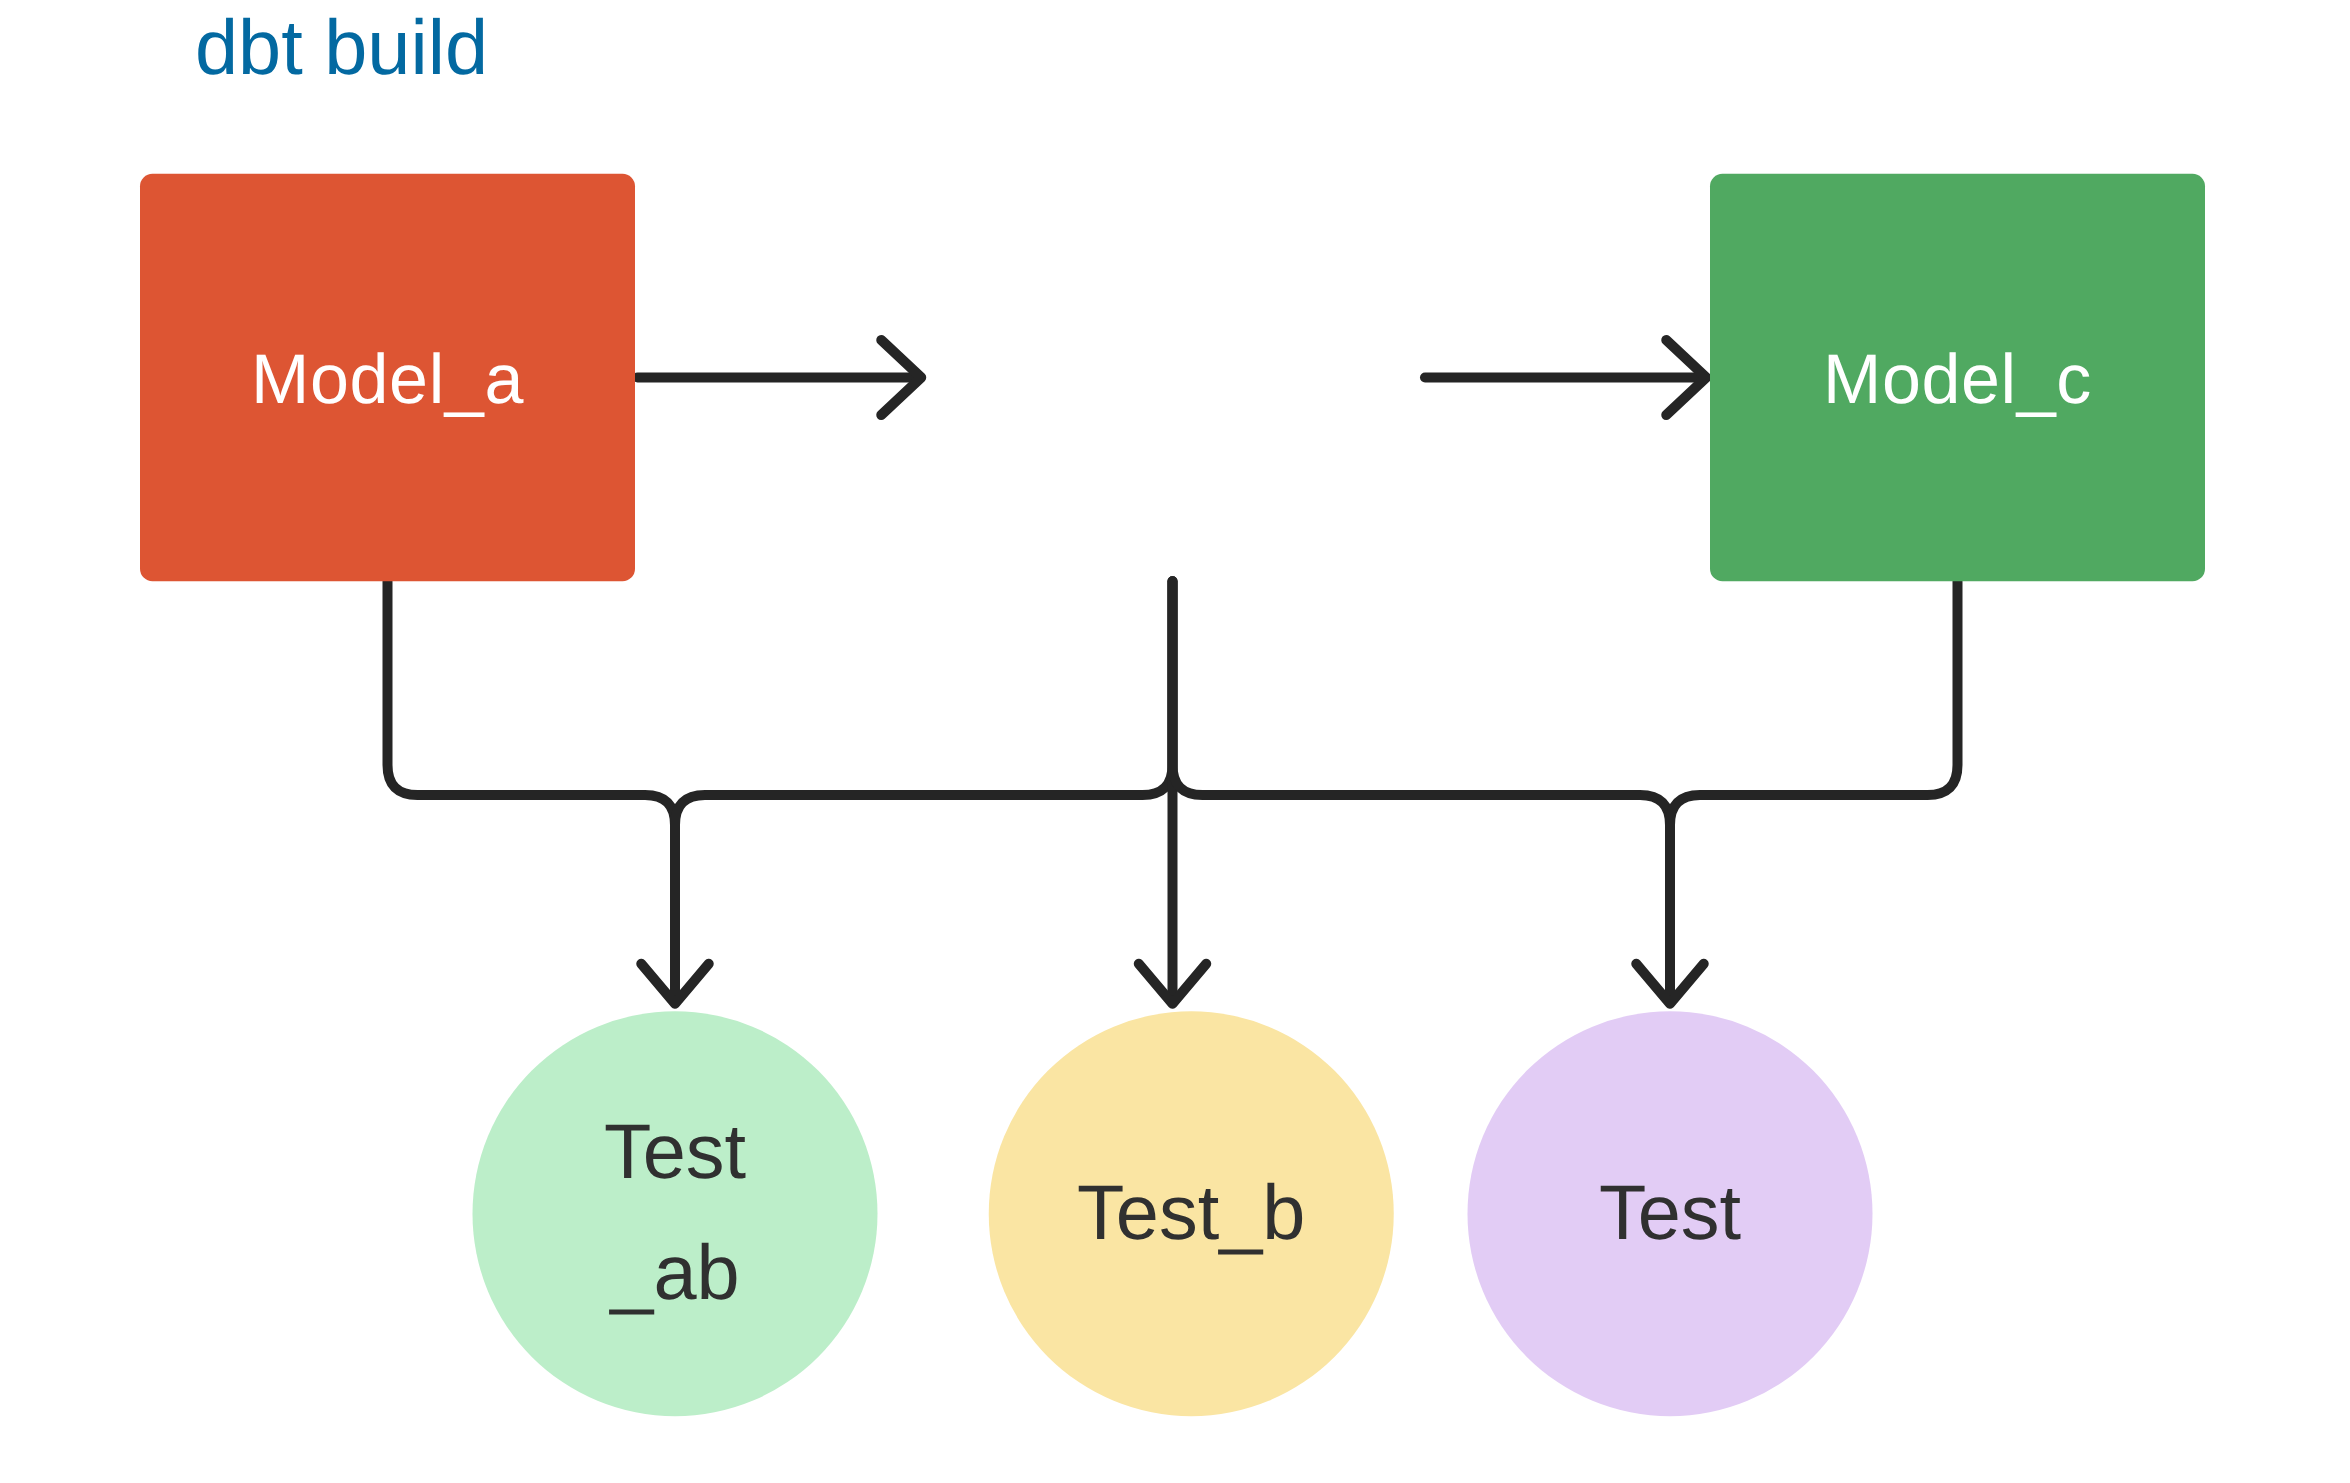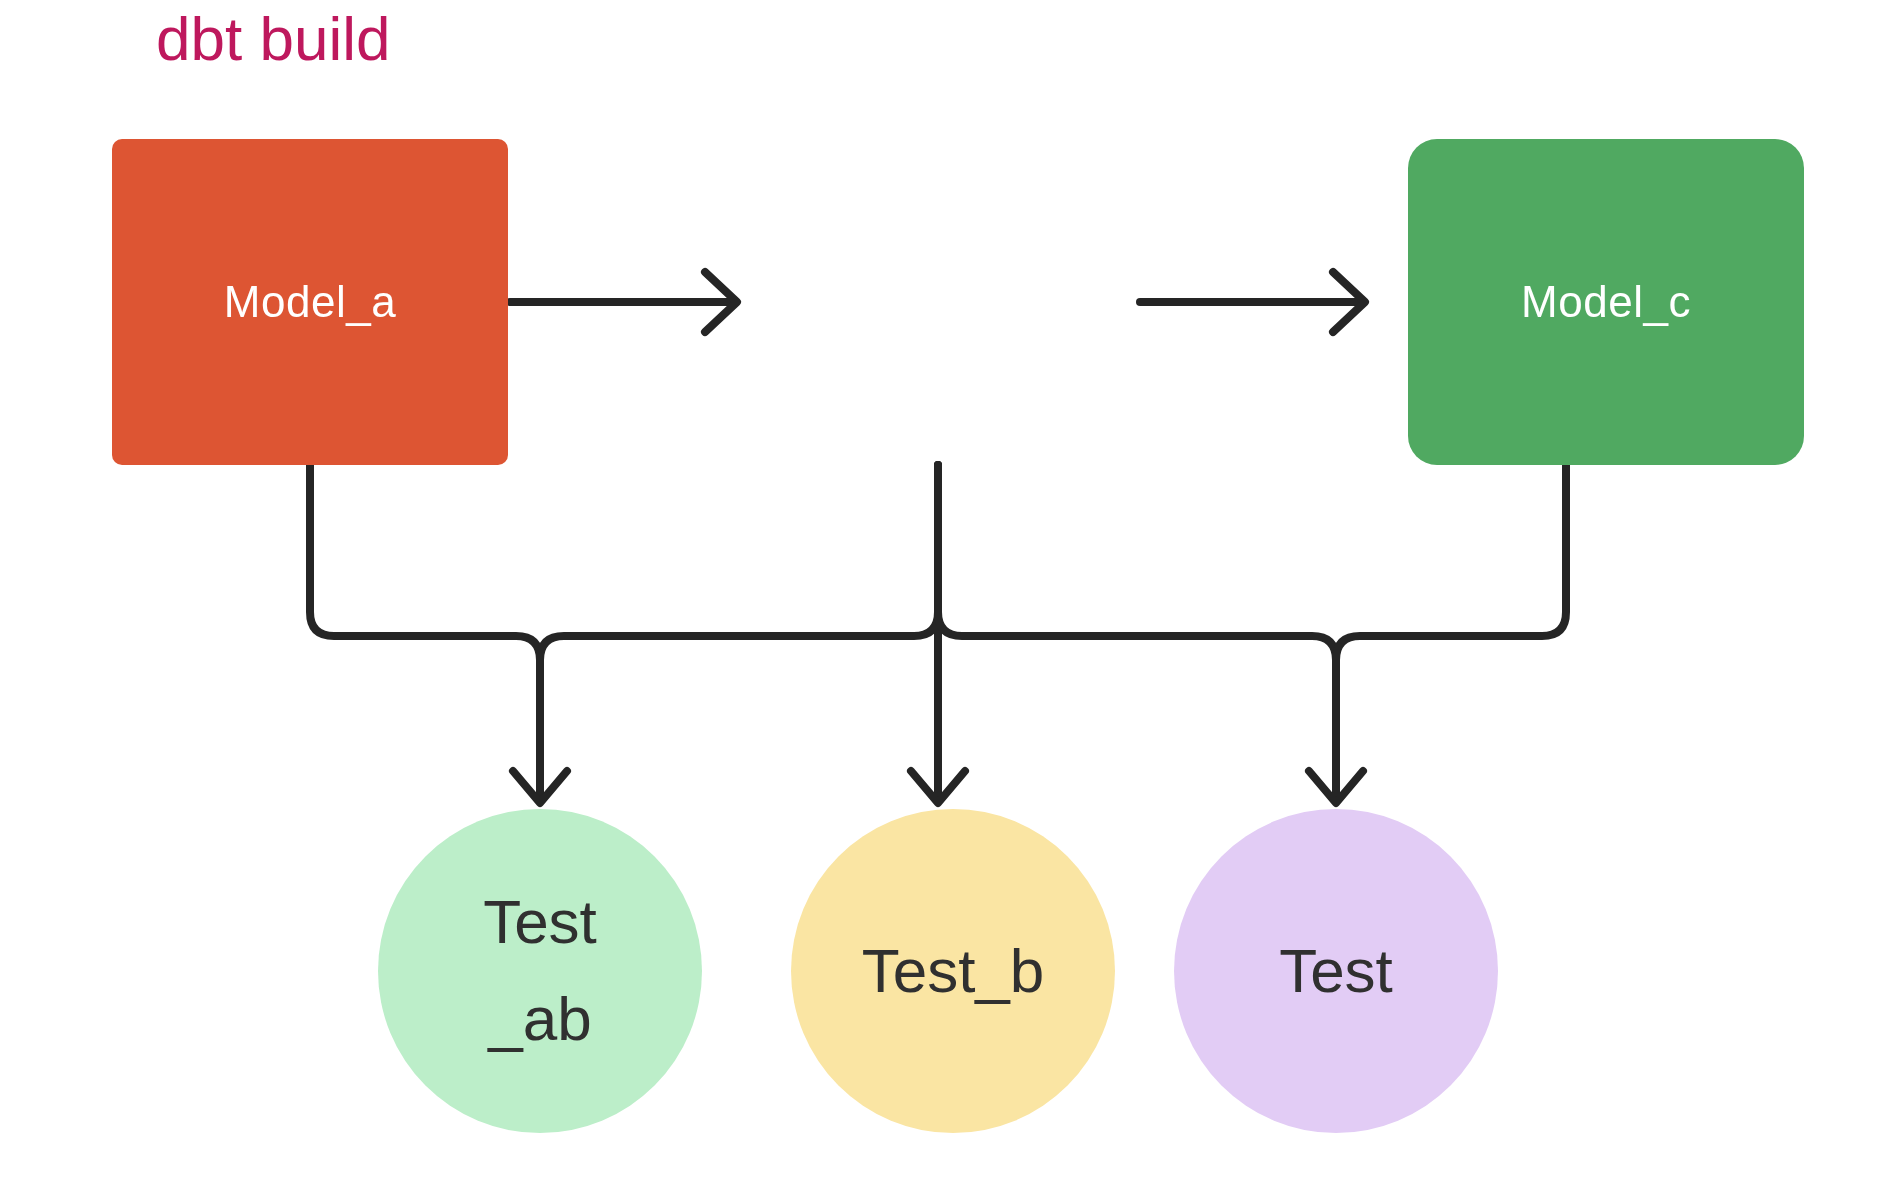--- a/index.html
+++ b/index.html
@@ -15,21 +15,21 @@
     overflow: hidden;
     font-family: "Liberation Sans", sans-serif;
   }
   .title {
     position: absolute;
     left: 156px;
     top: 8px;
     font-size: 62px;
     line-height: 1.0;
     font-weight: 500;
-    color: #be185d;
+    color: #0369a1;
     white-space: nowrap;
   }
   .connector-layer {
     position: absolute;
     left: 0;
     top: 0;
     width: 1880px;
     height: 1186px;
     display: block;
     pointer-events: none;
@@ -40,27 +40,27 @@
     align-items: center;
     justify-content: center;
     box-sizing: border-box;
   }
   .model {
     width: 396px;
     height: 326px;
     top: 139px;
     border-radius: 10px;
     color: #ffffff;
-    font-size: 44px;
+    font-size: 56px;
     font-weight: 500;
     letter-spacing: 0.5px;
   }
   .model-a { left: 112px; }
   .model-b { left: 740px; }
-  .model-c { left: 1408px; border-radius: 29px; }
+  .model-c { left: 1368px; }
   .test {
     width: 324px;
     height: 324px;
     top: 809px;
     border-radius: 50%;
     color: #303030;
     font-size: 62px;
     font-weight: 500;
     line-height: 1.56;
     flex-direction: column;

